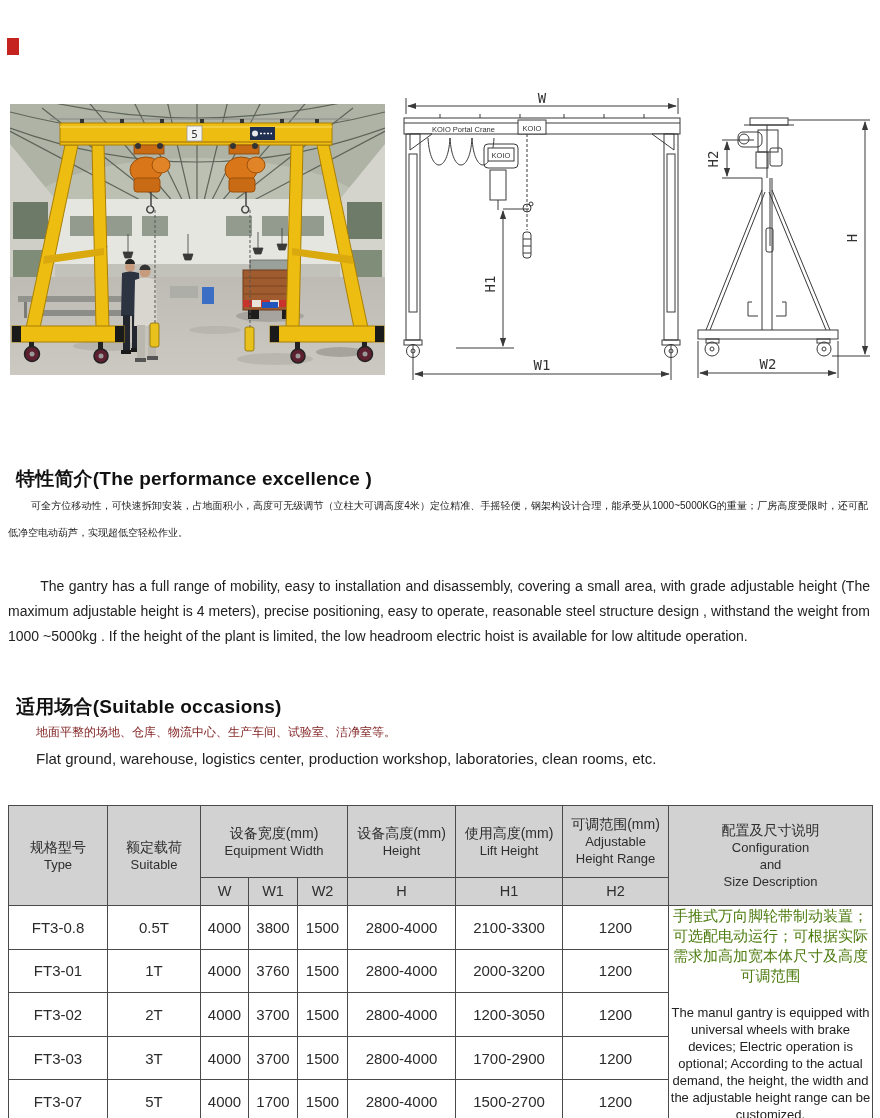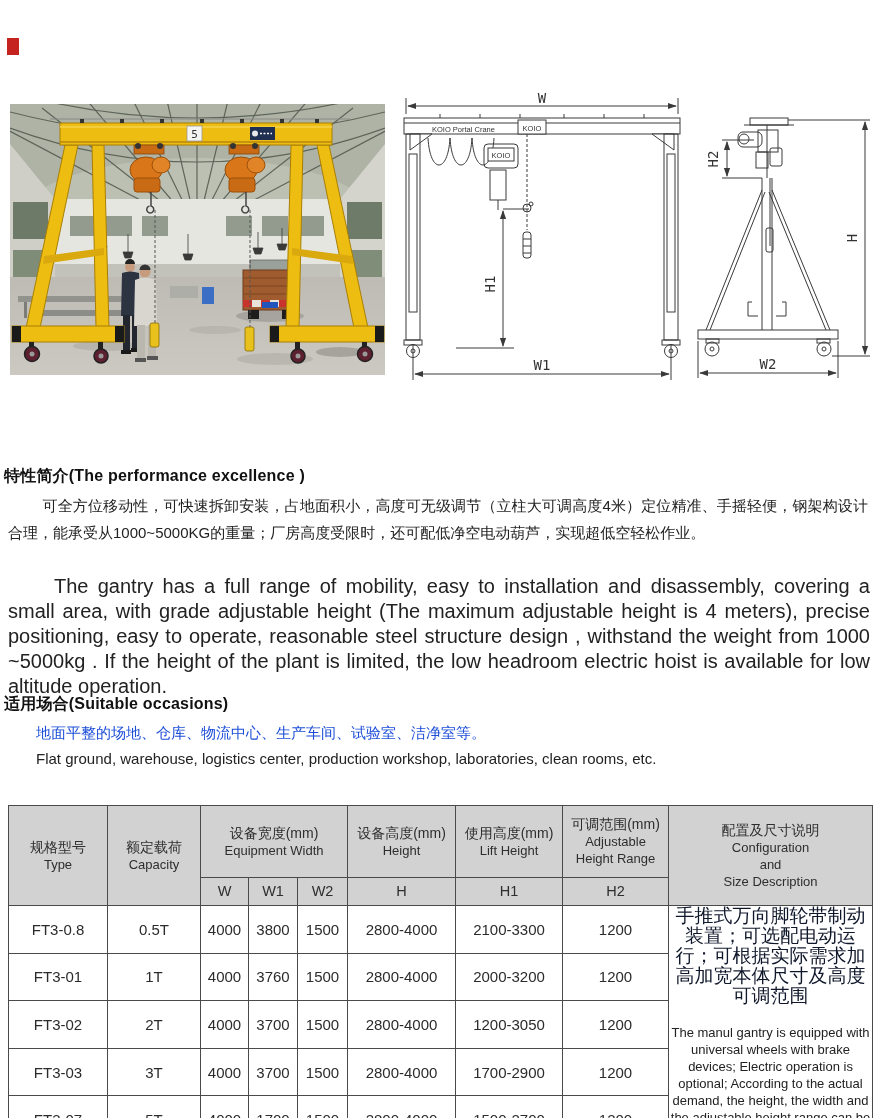--- a/index.html
+++ b/index.html
@@ -2,36 +2,36 @@
 <html><head>
 <meta charset="utf-8">
 <style>
   html,body{margin:0;padding:0;background:#ffffff;}
   body{width:880px;height:1118px;position:relative;font-family:"Liberation Sans",sans-serif;color:#2b2b2b;overflow:hidden;}
   .abs{position:absolute;}
   .red-mark{left:7px;top:38px;width:12px;height:17px;background:#c4231f;}
   .photo-wrap{left:10px;top:104px;width:375px;height:271px;}
   .draw1{left:396px;top:92px;width:294px;height:302px;}
   .draw2{left:682px;top:88px;width:198px;height:308px;}
-  .sec-heading{left:4px;font-size:16px;font-weight:700;color:#111;letter-spacing:.2px;}
+  .sec-heading{left:16px;font-size:19px;font-weight:700;color:#111;letter-spacing:.2px;}
   #heading1{top:466px;}
   #heading2{top:694px;}
-  .para-zh{left:8px;top:492px;width:860px;font-size:15px;line-height:27px;text-indent:2.3em;color:#222;text-align:justify;}
-  .para-en{left:8px;top:574px;width:862px;font-size:20px;line-height:25px;text-indent:2.3em;color:#222;text-align:justify;}
-  .line-zh{left:36px;top:724px;font-size:15px;color:#1d4ed8;}
+  .para-zh{left:8px;top:492px;width:860px;font-size:10px;line-height:27px;text-indent:2.3em;color:#222;text-align:justify;}
+  .para-en{left:8px;top:574px;width:862px;font-size:14px;line-height:25px;text-indent:2.3em;color:#222;text-align:justify;}
+  .line-zh{left:36px;top:724px;font-size:12px;color:#7f1d1d;}
   .line-en{left:36px;top:750px;font-size:15px;color:#222;}
   table.spec{position:absolute;left:8px;top:805px;width:864px;border-collapse:collapse;table-layout:fixed;}
   table.spec th,table.spec td{border:1px solid #4a4a4a;text-align:center;vertical-align:middle;padding:0;}
   table.spec th{background:#d2d2d2;font-weight:400;font-size:14px;color:#2e2e2e;line-height:17px;}
   table.spec th .en{font-size:13px;}
   table.spec tr.hdr-main th{height:71px;}
   table.spec tr.hdr-sub th{height:27px;font-size:14.5px;}
   table.spec td{height:39px;font-size:15px;color:#2b2b2b;}
   td.cfg{vertical-align:top;text-align:left;padding:5px 7px 0 7px;}
-  .cfg-zh{font-size:19px;line-height:20px;color:#0f172a;}
+  .cfg-zh{font-size:15px;line-height:20px;color:#4d7c0f;}
   .cfg-en{font-size:13px;line-height:17px;color:#222;margin-top:18px;}
   svg text{font-family:"DejaVu Sans Mono","Liberation Mono",monospace;fill:#333;}
   svg .dimlbl{font-size:14px;}
   svg .tiny{font-size:7.5px;font-family:"Liberation Sans",sans-serif;}
 </style>
 </head>
 <body>
 
 <div class="abs red-mark"></div>
 
@@ -357,21 +357,21 @@
       <col style="width:204px">
   </colgroup>
   <tbody>
       <tr class="hdr-main">
     <th rowspan="2">
       <div>规格型号</div>
           <div class="en">Type</div>
     </th>
     <th rowspan="2">
       <div>额定载荷</div>
-          <div class="en">Capacity</div>
+          <div class="en">Suitable</div>
     </th>
     <th colspan="3">
       <div>设备宽度(mm)</div>
           <div class="en">Equipment Width</div>
     </th>
     <th>
       <div>设备高度(mm)</div>
           <div class="en">Height</div>
     </th>
     <th>

